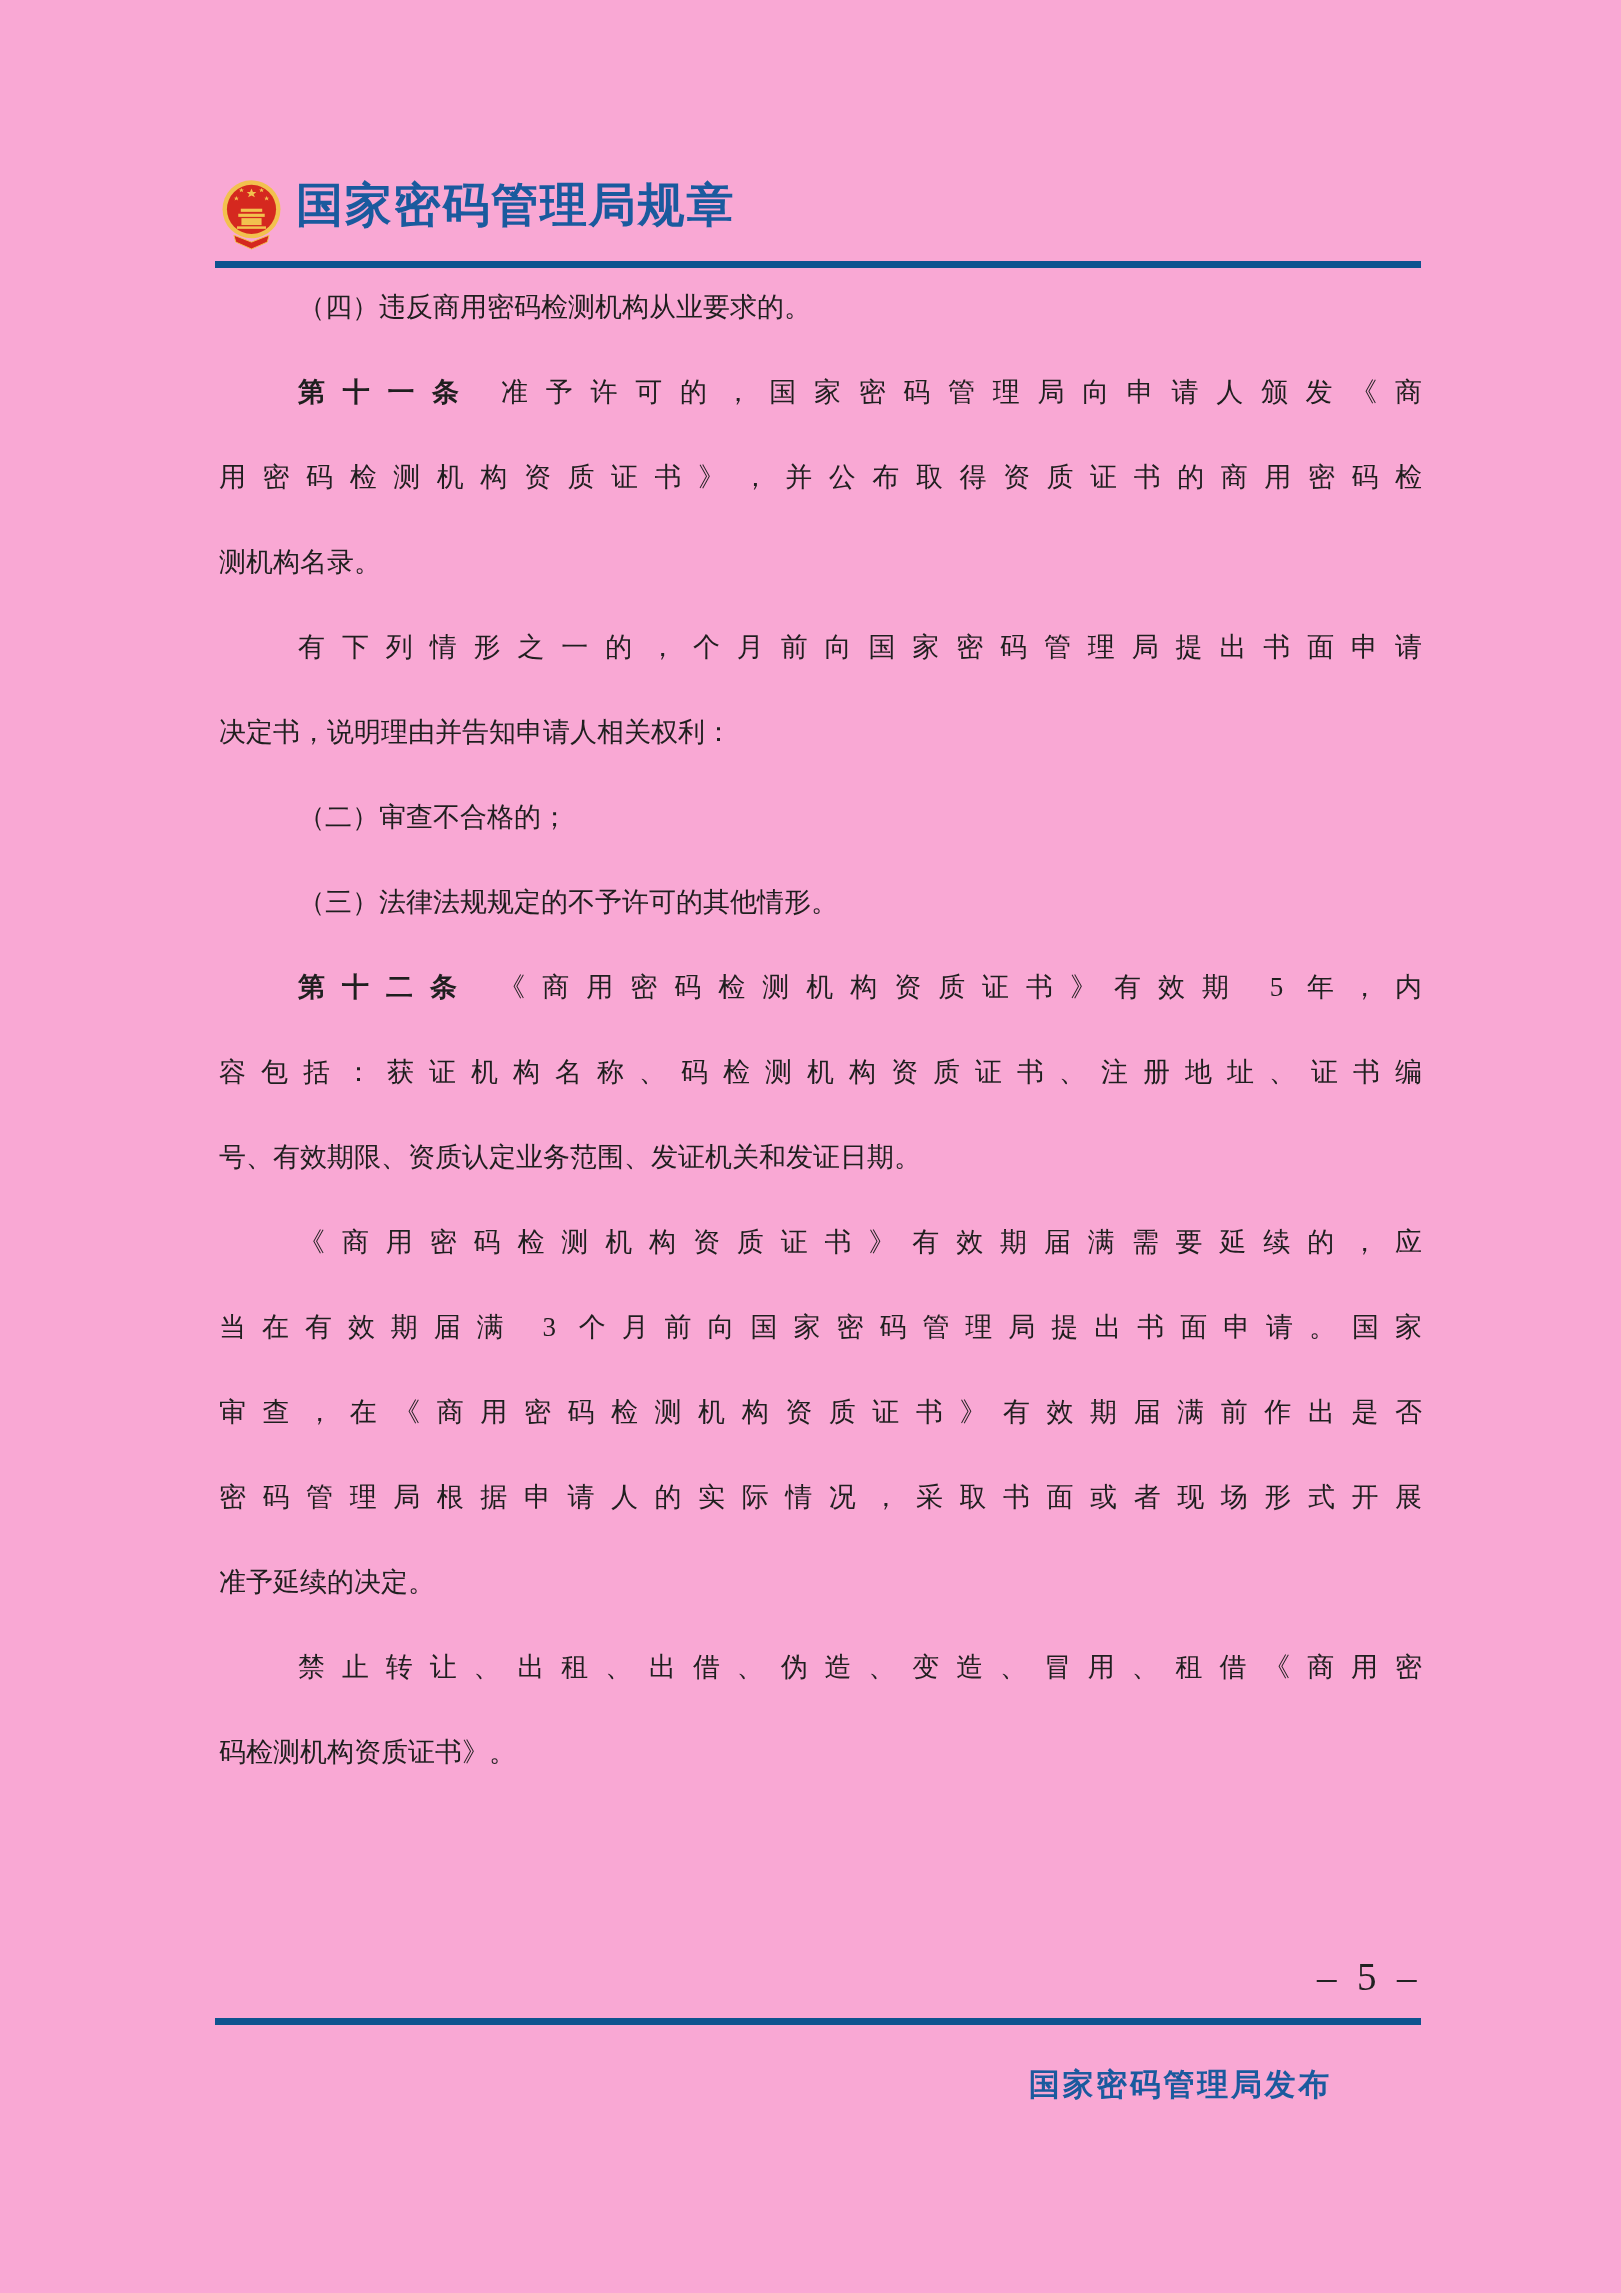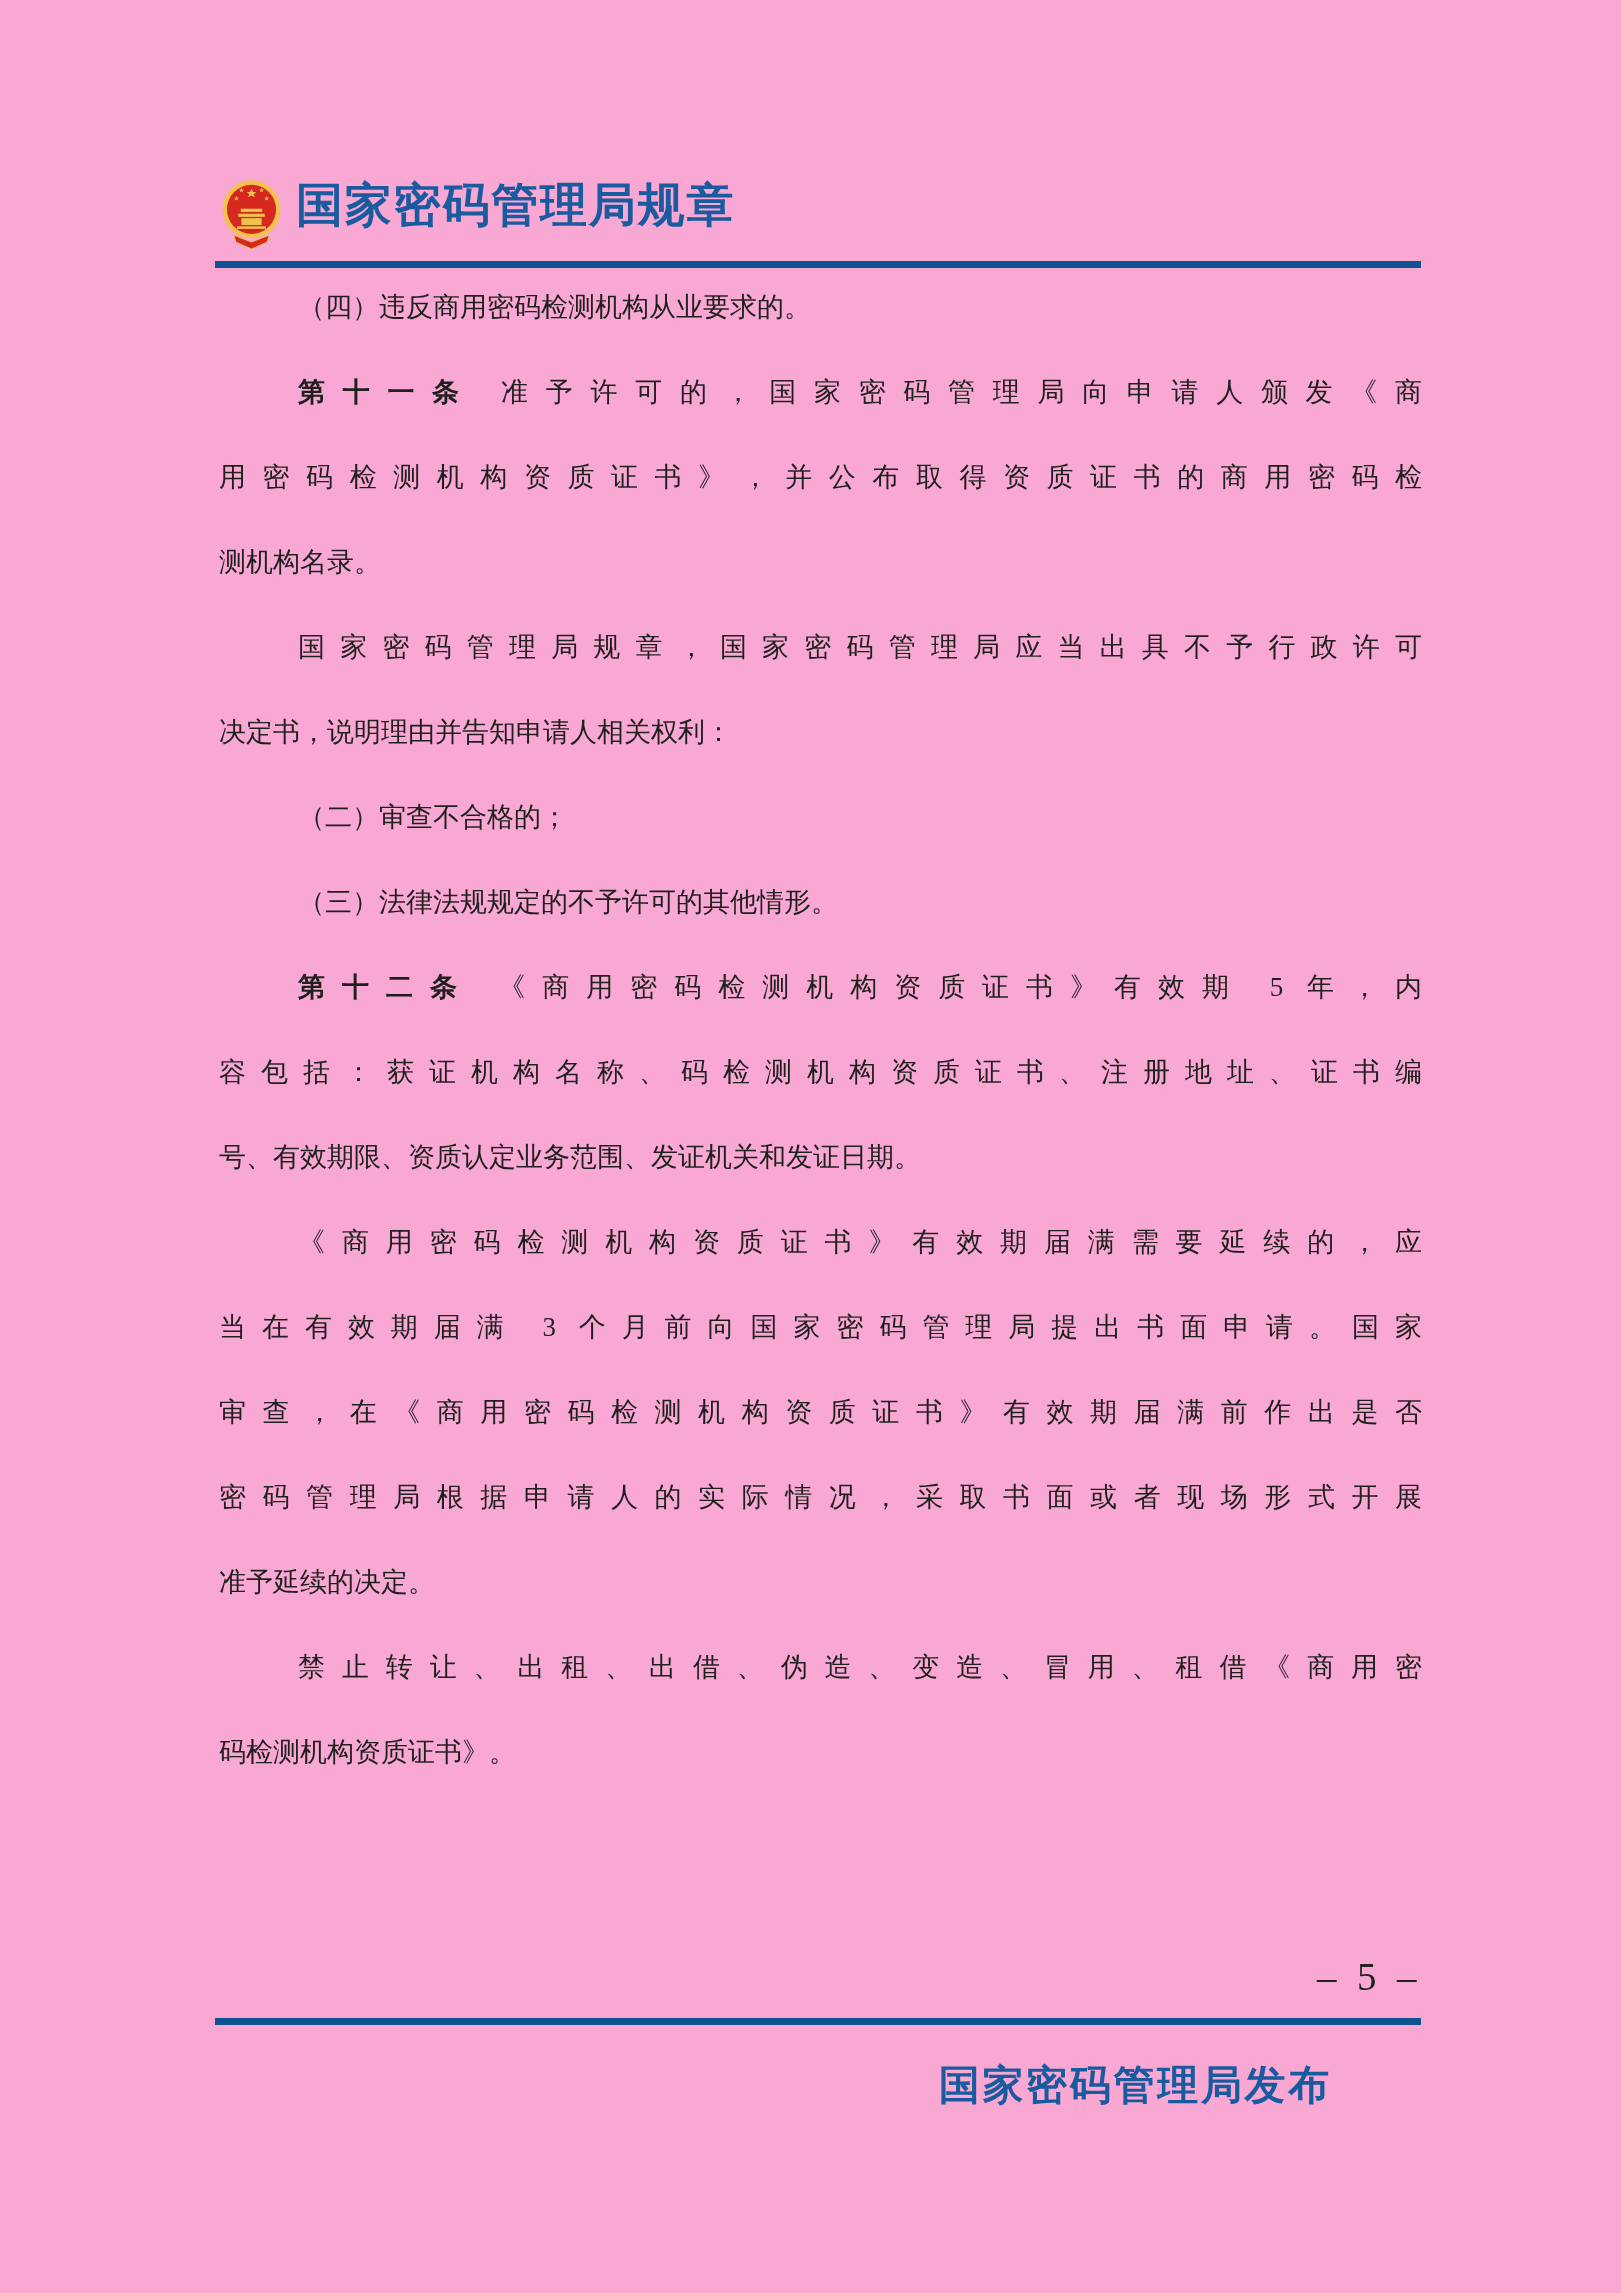--- a/index.html
+++ b/index.html
@@ -51,21 +51,21 @@
     line-height:50px;text-align:right;font-size:39px;color:#222;
     letter-spacing:5.4px;
   }
   .footer-rule{
     position:absolute;left:215px;top:2018px;width:1206px;height:7.2px;
     background:#0e538f;
   }
   .footer-text{
     position:absolute;left:219px;top:2060px;width:1203px;height:50px;
     line-height:50px;text-align:right;padding-right:90px;box-sizing:border-box;
-    font-size:41px;font-weight:bold;color:#1a5a9e;letter-spacing:2.7px;
+    font-size:31px;font-weight:bold;color:#1a5a9e;letter-spacing:2.7px;
   }
 </style>
 </head>
 <body>
 
 <div class="page">
 
   <svg class="emblem" viewBox="0 0 100 112" aria-hidden="true">
     <circle cx="50" cy="47" r="46" fill="#f2c14e"></circle>
     <circle cx="50" cy="47" r="39" fill="#d5281f"></circle>
@@ -87,21 +87,21 @@
 
   <div class="header-title">国家密码管理局规章</div>
 
   <div class="header-rule"></div>
 
   <main class="body-block">
     <div class="line indent">（四）违反商用密码检测机构从业要求的。</div>
     <div class="line indent justify"><span class="lead">第十一条</span><span>准予许可的，国家密码管理局向申请人颁发《商</span></div>
     <div class="line justify">用密码检测机构资质证书》，并公布取得资质证书的商用密码检</div>
     <div class="line">测机构名录。</div>
-    <div class="line indent justify">国家密码管理局规章，国家密码管理局应当出具不予行政许可</div>
+    <div class="line indent justify">有下列情形之一的，个月前向国家密码管理局提出书面申请</div>
     <div class="line">决定书，说明理由并告知申请人相关权利：</div>
     <div class="line indent">（二）审查不合格的；</div>
     <div class="line indent">（三）法律法规规定的不予许可的其他情形。</div>
     <div class="line indent justify"><span class="lead">第十二条</span><span>《商用密码检测机构资质证书》有效期 5 年，内</span></div>
     <div class="line justify">容包括：获证机构名称、码检测机构资质证书、注册地址、证书编</div>
     <div class="line">号、有效期限、资质认定业务范围、发证机关和发证日期。</div>
     <div class="line indent justify">《商用密码检测机构资质证书》有效期届满需要延续的，应</div>
     <div class="line justify">当在有效期届满 3 个月前向国家密码管理局提出书面申请。国家</div>
     <div class="line justify">审查，在《商用密码检测机构资质证书》有效期届满前作出是否</div>
     <div class="line justify">密码管理局根据申请人的实际情况，采取书面或者现场形式开展</div>

